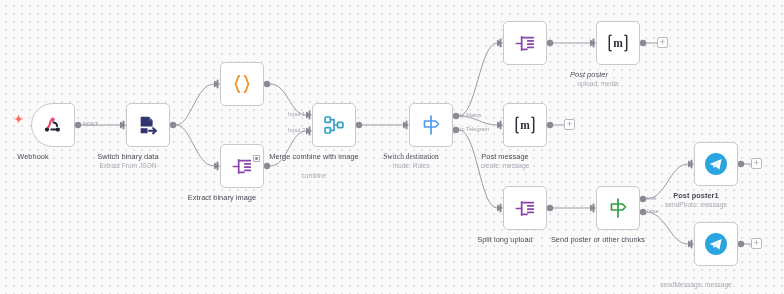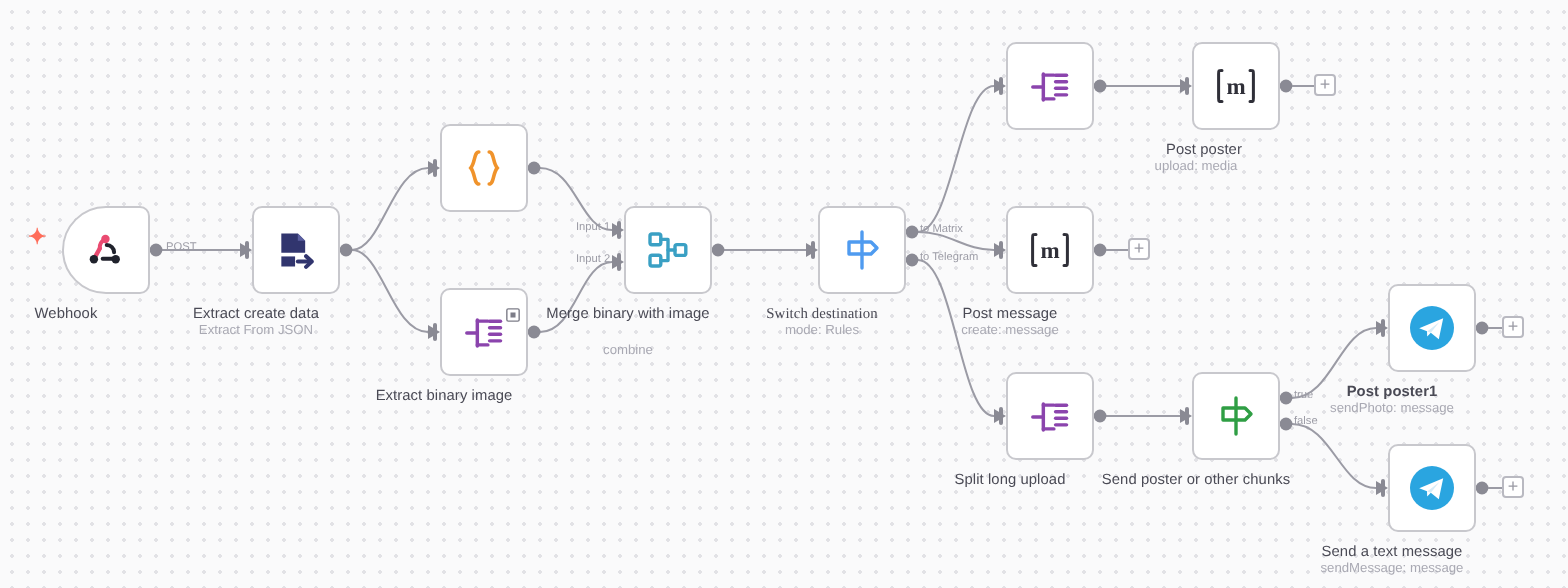--- a/index.html
+++ b/index.html
@@ -207,21 +207,21 @@
     <span class="ico">
       <svg width="22" height="22" viewBox="0 0 24 24">
         <path d="M4 3 H13 L17 7 V13.5 H4 Z" fill="#31356e"></path>
         <path d="M13 3 V7 H17 Z" fill="#5b5fa0"></path>
         <path d="M4 15.5 H11.5 V21 H4 Z" fill="#31356e"></path>
         <path d="M13 18.3 H20" stroke="#31356e" stroke-width="2.2" fill="none" stroke-linecap="round"></path>
         <path d="M17.5 15.4 L20.6 18.3 L17.5 21.2" stroke="#31356e" stroke-width="2.2" fill="none" stroke-linecap="round" stroke-linejoin="round"></path>
       </svg>
     </span>
   </div>
-  <div class="label" style="left:73px;top:152px;">Extract create data</div>
+  <div class="label" style="left:73px;top:152px;">Switch binary data</div>
   <div class="sublabel" style="left:73px;top:161px;">Extract From JSON</div>
 
   <div class="node" style="left:220px;top:62px;">
     <span class="ico">
       <svg width="24" height="24" viewBox="0 0 24 24">
         <path d="M9.4 4 C7 4 7.6 9.4 5.4 12 C7.6 14.6 7 20 9.4 20" stroke="#f0932b" stroke-width="1.8" fill="none" stroke-linecap="round"></path>
         <path d="M14.6 4 C17 4 16.4 9.4 18.6 12 C16.4 14.6 17 20 14.6 20" stroke="#f0932b" stroke-width="1.8" fill="none" stroke-linecap="round"></path>
       </svg>
     </span>
   </div>
@@ -252,21 +252,21 @@
     <span class="ico">
       <svg width="24" height="24" viewBox="0 0 24 24">
         <rect x="3" y="4" width="5.4" height="5.4" rx="1" fill="none" stroke="#3aa0c4" stroke-width="1.7"></rect>
         <rect x="3" y="14.6" width="5.4" height="5.4" rx="1" fill="none" stroke="#3aa0c4" stroke-width="1.7"></rect>
         <rect x="15.5" y="9.3" width="5.4" height="5.4" rx="1" fill="none" stroke="#3aa0c4" stroke-width="1.7"></rect>
         <path d="M8.4 6.7 H12 V12 H15.5" stroke="#3aa0c4" stroke-width="1.7" fill="none" stroke-linecap="round" stroke-linejoin="round"></path>
         <path d="M8.4 17.3 H12 V12" stroke="#3aa0c4" stroke-width="1.7" fill="none" stroke-linecap="round" stroke-linejoin="round"></path>
       </svg>
     </span>
   </div>
-  <div class="label" style="left:259px;top:152px;">Merge binary with image</div>
+  <div class="label" style="left:259px;top:152px;">Merge combine with image</div>
   <div class="sublabel" style="left:259px;top:171px;">combine</div>
 
   <div class="node" style="left:409px;top:103px;">
     <span class="ico">
       <svg width="24" height="24" viewBox="0 0 24 24">
         <path d="M12 3 V21" stroke="#4f9bf0" stroke-width="1.7" stroke-linecap="round"></path>
         <path d="M5.5 8 H16.5 L19.5 11 L16.5 14 H5.5 Z" fill="none" stroke="#4f9bf0" stroke-width="1.7" stroke-linejoin="round"></path>
       </svg>
     </span>
   </div>
@@ -290,21 +290,21 @@
 
   <div class="node" style="left:596px;top:21px;">
     <span class="ico">
       <svg width="24" height="24" viewBox="0 0 24 24">
         <path d="M5 4.2 C3.3 4.2 3.3 4.2 3.3 6 V18 C3.3 19.8 3.3 19.8 5 19.8" stroke="#2f2f38" stroke-width="1.5" fill="none" stroke-linecap="round"></path>
         <path d="M19 4.2 C20.7 4.2 20.7 4.2 20.7 6 V18 C20.7 19.8 20.7 19.8 19 19.8" stroke="#2f2f38" stroke-width="1.5" fill="none" stroke-linecap="round"></path>
         <text x="12" y="16" font-family="'Liberation Serif', serif" font-size="11.5" font-weight="bold" fill="#2f2f38" text-anchor="middle">m</text>
       </svg>
     </span>
   </div>
-  <div class="label" style="left:547px;top:70px;">Post poster</div>
+  <div class="label" style="left:534px;top:70px;font-style:italic;">Post poster</div>
   <div class="sublabel" style="left:543px;top:79px;">upload: media</div>
 
   <div class="node" style="left:503px;top:103px;">
     <span class="ico">
       <svg width="24" height="24" viewBox="0 0 24 24">
         <path d="M5 4.2 C3.3 4.2 3.3 4.2 3.3 6 V18 C3.3 19.8 3.3 19.8 5 19.8" stroke="#2f2f38" stroke-width="1.5" fill="none" stroke-linecap="round"></path>
         <path d="M19 4.2 C20.7 4.2 20.7 4.2 20.7 6 V18 C20.7 19.8 20.7 19.8 19 19.8" stroke="#2f2f38" stroke-width="1.5" fill="none" stroke-linecap="round"></path>
         <text x="12" y="16" font-family="'Liberation Serif', serif" font-size="11.5" font-weight="bold" fill="#2f2f38" text-anchor="middle">m</text>
       </svg>
     </span>
@@ -352,21 +352,20 @@
 
   <div class="node" style="left:694px;top:222px;">
     <span class="ico">
       <svg width="24" height="24" viewBox="0 0 24 24">
         <circle cx="12" cy="12" r="11" fill="#2aa5e0"></circle>
         <path d="M5.6 12.1 L17.6 7.1 L15.4 17.6 L11.4 14.4 L9.6 16.3 L9.5 13.6 Z" fill="#ffffff"></path>
         <path d="M9.6 13.8 L15.7 9.0 L11.4 14.4 Z" fill="#d7ecf8"></path>
       </svg>
     </span>
   </div>
-  <div class="label" style="left:641px;top:271px;">Send a text message</div>
   <div class="sublabel" style="left:641px;top:280px;">sendMessage: message</div>
 
   <div class="edgelabel" style="left:83px;top:121px;">POST</div>
   <div class="porttag" style="left:288px;top:111px;">Input 1</div>
   <div class="porttag" style="left:288px;top:127px;">Input 2</div>
   <div class="porttag" style="left:460px;top:112px;">to Matrix</div>
   <div class="porttag" style="left:460px;top:126px;">to Telegram</div>
   <div class="porttag" style="left:647px;top:195px;">true</div>
   <div class="porttag" style="left:647px;top:208px;">false</div>
 

